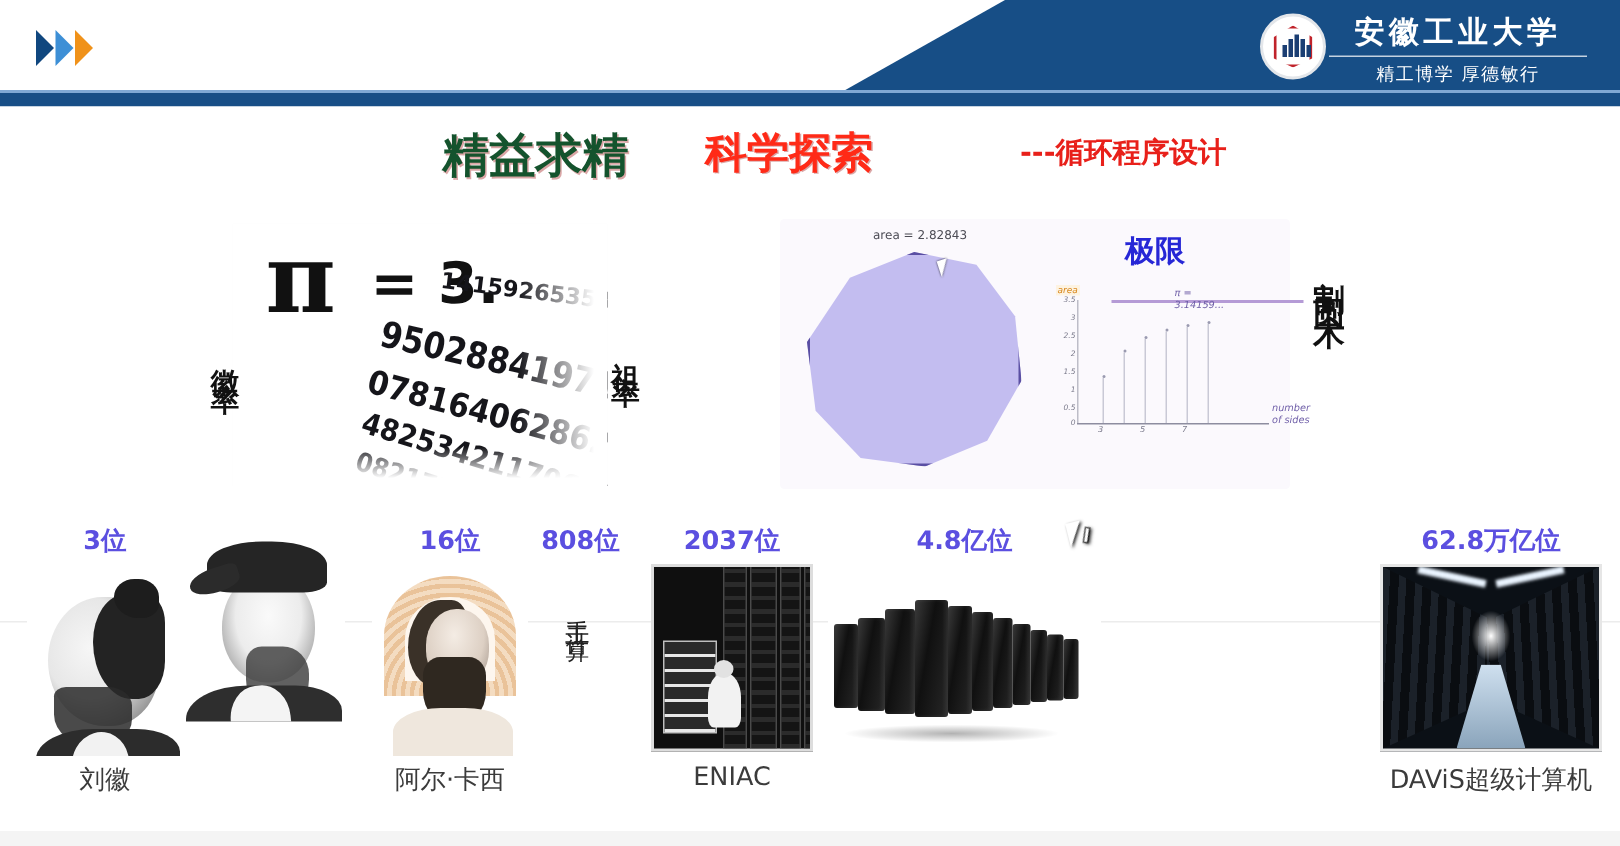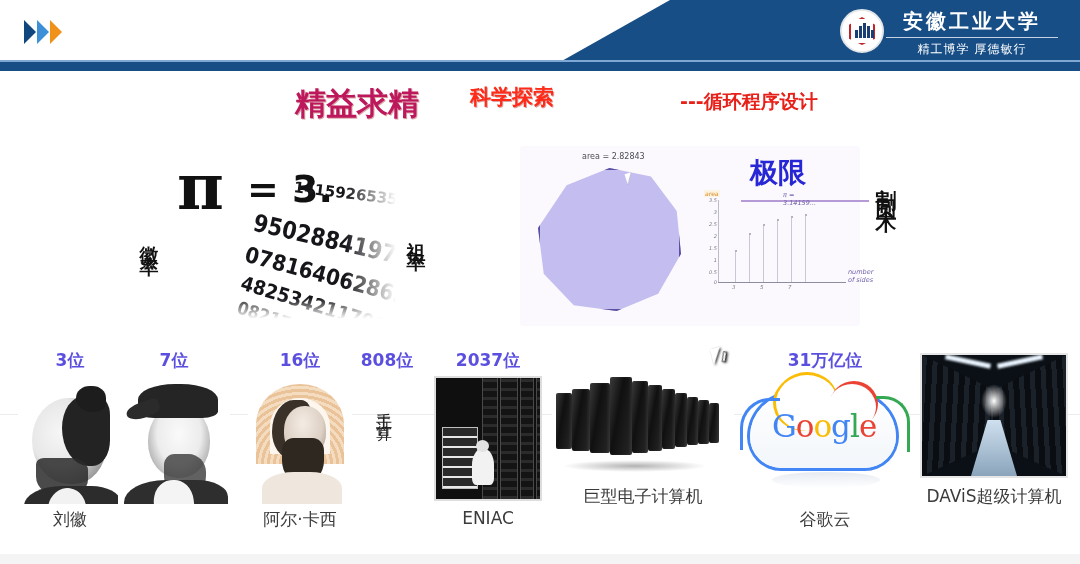--- a/index.html
+++ b/index.html
@@ -54,23 +54,23 @@
   .uni-rule { height:1px; background:rgba(255,255,255,.75); margin:2px 0 3px; }
   .uni-motto { font-size:12px; letter-spacing:1px; font-family:"DejaVu Sans","Liberation Sans",sans-serif; }
 
   .header-band { position:absolute; left:0; top:62px; width:1080px; height:9px; background:#174E86; }
   .header-band-top { position:absolute; left:0; top:60px; width:1080px; height:2px; background:#7fa8d4; }
 
   
   .body-area { position:absolute; left:0; top:71px; width:1080px; height:493px; background:#ffffff; }
 
   .headline { position:absolute; top:12px; left:0; width:1080px; display:flex; align-items:baseline; }
-  .headline .h1 { position:absolute; left:295px; font-size:31px; font-weight:700; color:#be185d;
+  .headline .h1 { position:absolute; left:295px; font-size:31px; font-weight:700; color:#14532d;
      font-family:"DejaVu Sans","Liberation Sans",sans-serif; text-shadow:1px 1px 0 rgba(150,0,0,.35); }
-  .headline .h2 { position:absolute; left:470px; font-size:21px; font-weight:700; color:#FF2A17;
+  .headline .h2 { position:absolute; left:470px; font-size:28px; font-weight:700; color:#FF2A17;
      font-family:"DejaVu Sans","Liberation Sans",sans-serif; text-shadow:1px 1px 0 rgba(150,0,0,.35); }
   .headline .h3 { position:absolute; left:680px; top:6px; font-size:19px; font-weight:700; color:#E8201A;
      font-family:"DejaVu Sans","Liberation Sans",sans-serif; }
 
   
   .pi-panel { position:absolute; left:155px; top:78px; width:250px; height:175px; overflow:hidden;
      background:#fdfdfd; }
   .pi-img { position:absolute; inset:0; background:#ffffff; }
   .pi-sym { position:absolute; left:22px; top:6px; font-size:64px; font-weight:700; color:#111;
      font-family:"DejaVu Serif","Liberation Serif",serif; line-height:1; }
@@ -98,21 +98,21 @@
       background:#fbf9fd; border-radius:3px; }
   .poly { position:absolute; left:18px; top:22px; width:143px; height:143px;
       background:#c3bdf0; border:2px solid #5a4fa3;
       clip-path: polygon(50% 0%,79% 6%,97% 30%,100% 60%,84% 88%,55% 100%,25% 96%,4% 74%,0% 42%,20% 12%);
       box-shadow:3px 4px 8px rgba(0,0,0,.18); }
   .area-label { position:absolute; left:62px; top:6px; font-size:8px; color:#4c4c55;
       font-family:"DejaVu Sans","Liberation Sans",sans-serif; }
   .cursor-arrow { position:absolute; left:106px; top:27px; width:0; height:0;
       border-left:7px solid #ffffff; border-bottom:11px solid transparent;
       transform:rotate(-18deg); filter:drop-shadow(0.6px 0.6px 0.6px rgba(0,0,0,.8)); }
-  .limit-title { position:absolute; left:230px; top:8px; font-size:28px; font-weight:700; color:#2727D6;
+  .limit-title { position:absolute; left:230px; top:8px; font-size:20px; font-weight:700; color:#2727D6;
       font-family:"DejaVu Sans","Liberation Sans",sans-serif; }
 
   .mini-chart { position:absolute; left:176px; top:44px; width:150px; height:115px;font-style:italic; }
   .mc-yaxis-label { position:absolute; left:8px; top:0; font-size:6px; color:#d9881c; background:#fdf3e2;
      padding:0 1px; font-family:"DejaVu Sans","Liberation Sans",sans-serif;}
   .mc-plot { position:absolute; left:22px; top:10px; width:110px; height:82px; border-left:1px solid #bdbdc8; }
   .mc-baseline { position:absolute; left:22px; top:92px; width:128px; height:1px; background:#8d8da0; }
   .mc-piline { position:absolute; left:22px; top:0px; width:128px; height:1.5px; background:#b59bd6; }
   .mc-pilabel { position:absolute; left:64px; top:-9px; font-size:6.5px; color:#6f5fa8;
      font-family:"DejaVu Sans","Liberation Sans",sans-serif; }
@@ -354,21 +354,20 @@
               <div class="hairknot"></div>
             <div class="beard"></div>
               <div class="body"></div>
               <div class="collar"></div>
           </div>
         </div>
         <div class="tl-caption">刘徽</div>
       </div>
 
       <div class="tl-item" style="left:118px; top:0; width:112px;">
-        <div class="tl-digits">7位</div>
         <div class="tl-figure" style="height:128px;">
           <div class="ink zu">
             <div class="face"></div>
               <div class="hat"></div>
               <div class="hatflap"></div>
             <div class="beard"></div>
               <div class="body"></div>
               <div class="collar"></div>
           </div>
         </div>
@@ -406,58 +405,42 @@
             <div class="rack" style="left:84px; width:14px;"></div>
             <div class="rack" style="left:100px; width:12px;"></div>
             <div class="shelf"></div>
             <div class="person"></div>
           </div>
         </div>
         <div class="tl-caption">ENIAC</div>
       </div>
 
       <div class="tl-item" style="left:552px; top:0; width:182px;">
+        <div class="tl-digits">4.8亿位</div>
         <div class="tl-figure" style="height:128px;">
           <div class="bigcomp" style="height:125px;">
             <div class="cab" style="left:4px;  top:40px; width:16px; height:56px;"></div>
             <div class="cab" style="left:20px; top:36px; width:18px; height:62px;"></div>
             <div class="cab" style="left:38px; top:30px; width:20px; height:70px;"></div>
             <div class="cab" style="left:58px; top:24px; width:22px; height:78px;"></div>
             <div class="cab" style="left:80px; top:28px; width:16px; height:72px;"></div>
             <div class="cab" style="left:96px; top:32px; width:14px; height:66px;"></div>
             <div class="cab" style="left:110px;top:36px; width:13px; height:60px;"></div>
             <div class="cab" style="left:123px;top:40px; width:12px; height:54px;"></div>
             <div class="cab" style="left:135px;top:44px; width:11px; height:48px;"></div>
             <div class="cab" style="left:146px;top:47px; width:11px; height:44px;"></div>
             <div class="cab" style="left:157px;top:50px; width:10px; height:40px;"></div>
             <div class="shade"></div>
           </div>
         </div>
-        <div class="tl-caption">巨型电子计算机</div>
-      </div>
-
-      <div class="tl-item" style="left:742px; top:0; width:166px;">
-        <div class="tl-digits">31万亿位</div>
-        <div class="tl-figure" style="height:128px;">
-          <div class="gcloud" style="height:125px;">
-            <div class="cloudshape"></div>
-            <div class="bump1"></div>
-              <div class="bump2"></div>
-            <div class="arcL"></div>
-              <div class="arcR"></div>
-            <div class="gword">
-              <span>G</span><span>o</span><span>o</span><span>g</span><span>l</span><span>e</span>
-            </div>
-            <div class="reflect"></div>
-          </div>
-        </div>
-        <div class="tl-caption">谷歌云</div>
-      </div>
+      </div>
+
 
       <div class="tl-item" style="left:908px; top:0; width:172px;">
+        <div class="tl-digits">62.8万亿位</div>
         <div class="tl-figure" style="height:128px; padding:0 12px;">
           <div class="datacenter" style="height:125px;">
             <div class="dc-rackL"></div>
               <div class="dc-rackR"></div>
             <div class="dc-lightL"></div>
               <div class="dc-lightR"></div>
             <div class="dc-floor"></div>
               <div class="dc-glow"></div>
           </div>
         </div>

